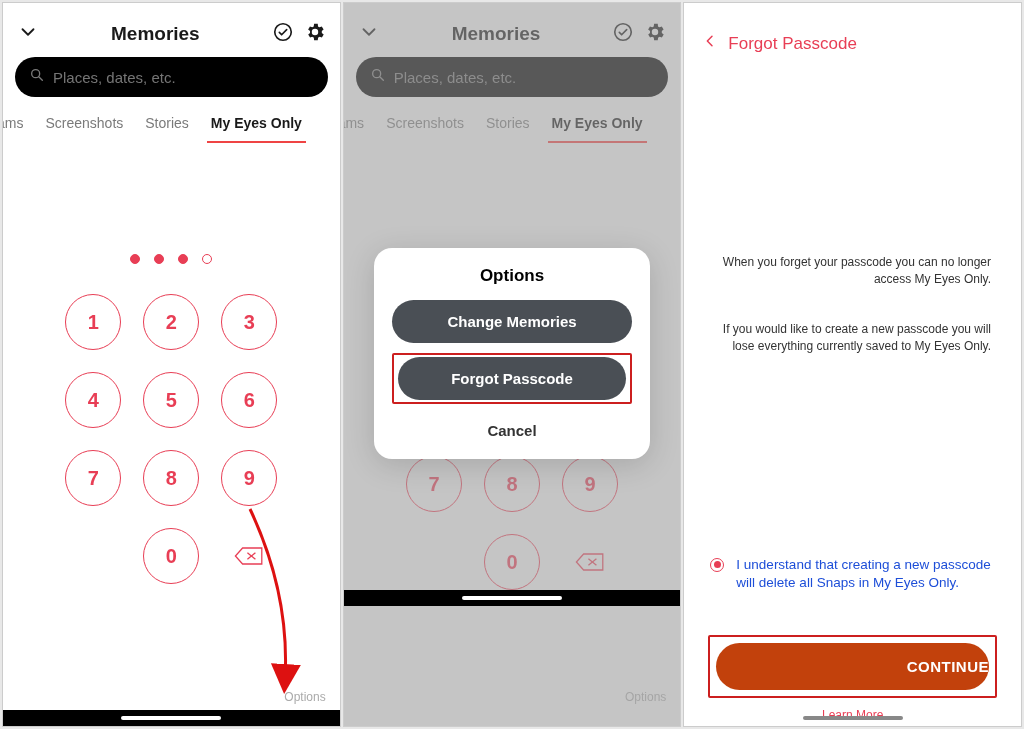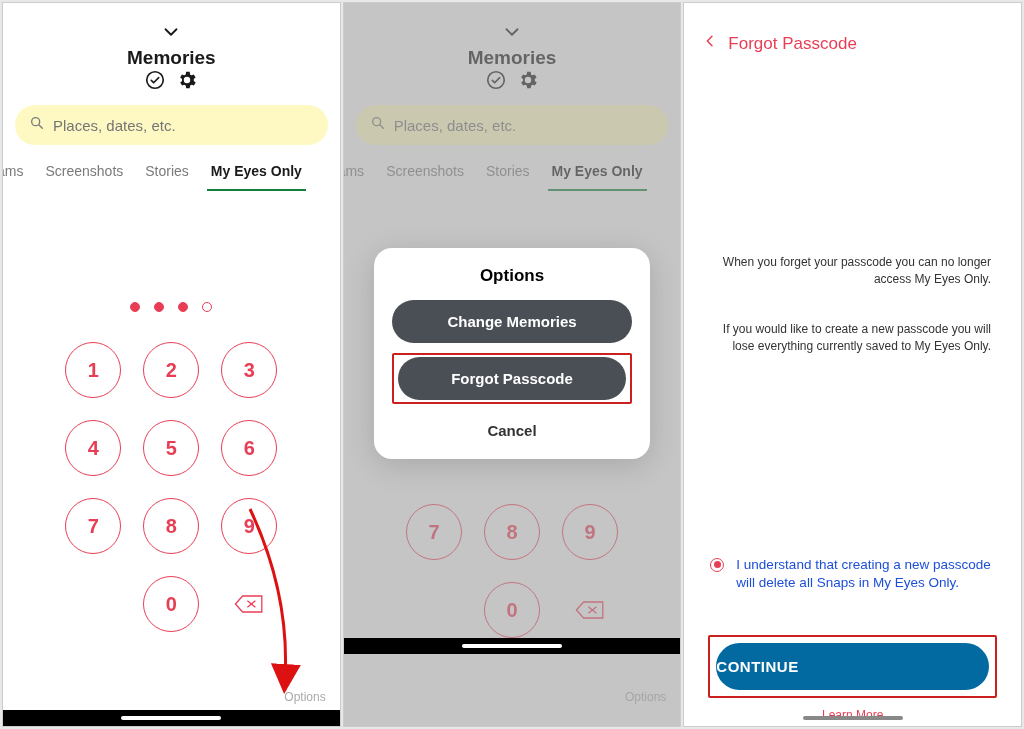--- a/index.html
+++ b/index.html
@@ -1,36 +1,36 @@
 <!DOCTYPE html>
 <html><head>
 <meta charset="utf-8">
 <style>
   * { box-sizing: border-box; margin: 0; padding: 0; font-family: -apple-system, Helvetica, Arial, sans-serif; }
   body { background: #e8e8e8; width: 1024px; height: 729px; display: flex; padding: 2px; }
   .phone { flex: 1; background: #fff; border: 1px solid #ccc; position: relative; display: flex; flex-direction: column; overflow: hidden; }
   .phone + .phone { margin-left: 2px; }
 
   
-  .hdr { display: flex; align-items: center; justify-content: space-between; padding: 18px 14px 10px; flex-direction: column; }
+  .hdr { display: flex; align-items: center; justify-content: space-between; padding: 18px 14px 10px; }
   .hdr-title { font-size: 19px; font-weight: 600; color: #1a1a1a; }
   .hdr-left, .hdr-right { display: flex; align-items: center; gap: 10px; }
   .chev-down svg, .gear-icon svg, .check-icon svg { width: 22px; height: 22px; }
   .check-icon svg { width: 22px; height: 22px; }
 
   
-  .search { margin: 0 12px 10px; background: #fef9c3; border-radius: 22px; display: flex; align-items: center; padding: 10px 14px; justify-content: center; }
+  .search { margin: 0 12px 10px; background: #000000; border-radius: 22px; display: flex; align-items: center; padding: 10px 14px; justify-content: center; }
   .search svg { width: 16px; height: 16px; margin-right: 8px; fill: #7a7a7a; }
   .search-input { border: none; background: transparent; font-size: 15px; color: #8a8a8a; outline: none; flex: 1; }
 
   
   .tabs { display: flex; padding: 0 4px; gap: 14px; border-bottom: 1px solid transparent; }
   .tab { font-size: 14px; color: #7a7a7a; padding: 8px 4px 10px; white-space: nowrap; }
   .tab:first-child { margin-left: -14px; }
-  .tab.active { color: #1a1a1a; font-weight: 600; border-bottom: 2px solid #15803d; }
+  .tab.active { color: #1a1a1a; font-weight: 600; border-bottom: 2px solid #ef4444; }
 
   
   .dots { display: flex; justify-content: center; gap: 14px; margin: 110px 0 30px; }
   .dot { width: 10px; height: 10px; border-radius: 50%; border: 1.5px solid #e83e55; }
   .dot.fill { background: #e83e55; }
 
   
   .keypad { display: grid; grid-template-columns: repeat(3, 56px); gap: 22px; justify-content: center; }
   .key { width: 56px; height: 56px; border: 1.5px solid #e83e55; border-radius: 50%; display: flex; align-items: center; justify-content: center; font-size: 20px; font-weight: 600; color: #e83e55; }
   .key-spacer { width: 56px; height: 56px; }
@@ -65,21 +65,21 @@
   .p3 .hdr3 { display: flex; align-items: center; gap: 10px; padding: 30px 18px 10px; color: #e83e55; font-size: 17px; font-weight: 500; }
   .p3 .hdr3 svg { width: 16px; height: 16px; stroke: #e83e55; fill: none; stroke-width: 2.2; }
   .p3 .body-text { text-align: right; font-size: 12px; color: #333; padding: 0 30px; line-height: 1.45; }
   .p3 .bt1 { margin-top: 190px; }
   .p3 .bt2 { margin-top: 32px; }
   .p3 .consent { display: flex; align-items: flex-start; gap: 12px; padding: 0 26px; margin-top: 200px; font-size: 13.5px; line-height: 1.4; color: #1d4ed8; }
   .radio-on { width: 14px; height: 14px; border-radius: 50%; border: 1.5px solid #e83e55; display: flex; align-items: center; justify-content: center; flex-shrink: 0; margin-top: 2px; }
   .radio-on::after { content: ""; width: 7px; height: 7px; background: #e83e55; border-radius: 50%; }
   .p3 .continue-wrap { margin: 42px 24px 0; }
   .continue-box { border: 2.5px solid #cc1f1f; padding: 6px; border-radius: 2px; }
-  .continue-btn { background: #0369a1; color: #fff; text-align: left; padding: 15px 0; border-radius: 26px; font-size: 15px; font-weight: 700; letter-spacing: .5px; }
+  .continue-btn { background: #c2410c; color: #fff; text-align: right; padding: 15px 0; border-radius: 26px; font-size: 15px; font-weight: 700; letter-spacing: .5px; }
   .learn { text-align: center; font-size: 12px; color: #e83e55; margin-top: 10px; }
 </style>
 </head>
 <body>
 
 <div class="phone p1">
   <div class="hdr">
     <div class="hdr-left">
       <span class="chev-down">
         <svg viewBox="0 0 24 24">

